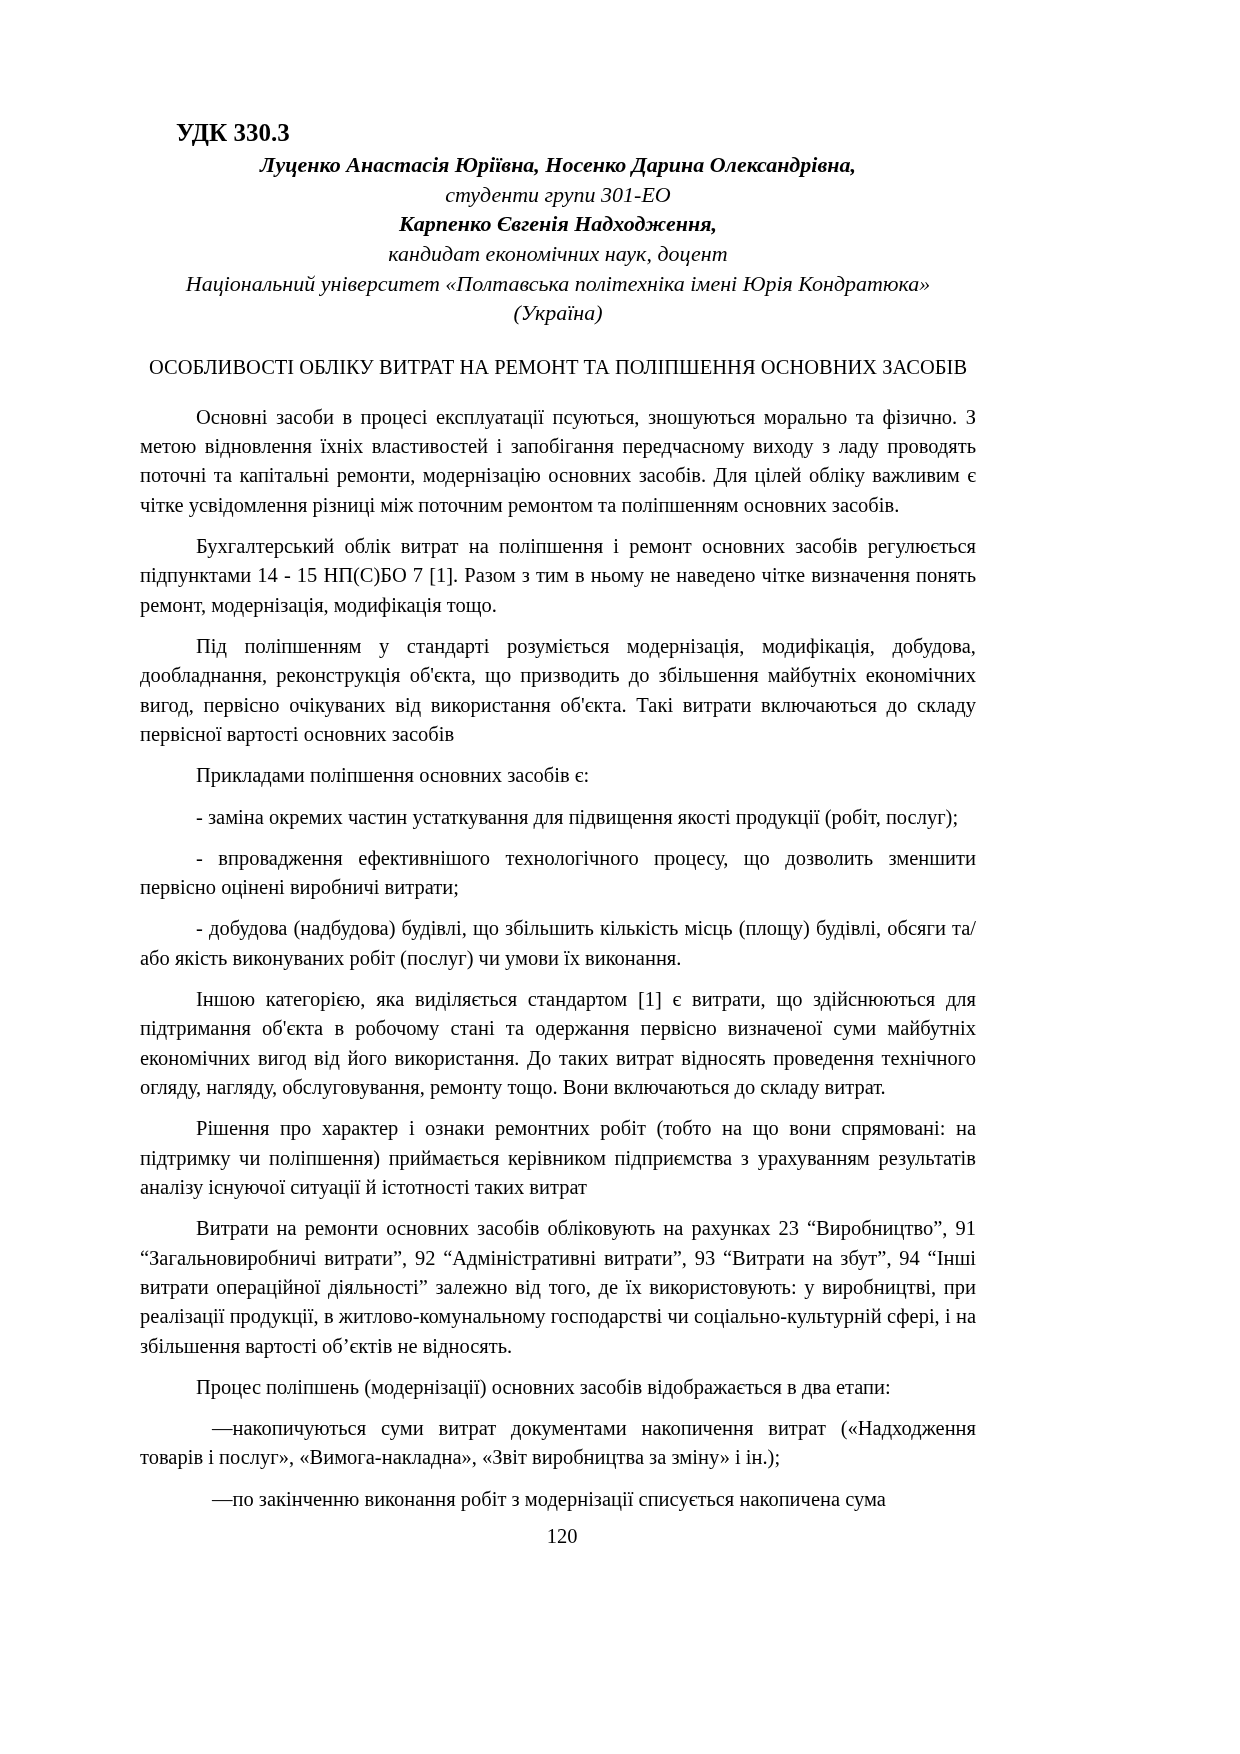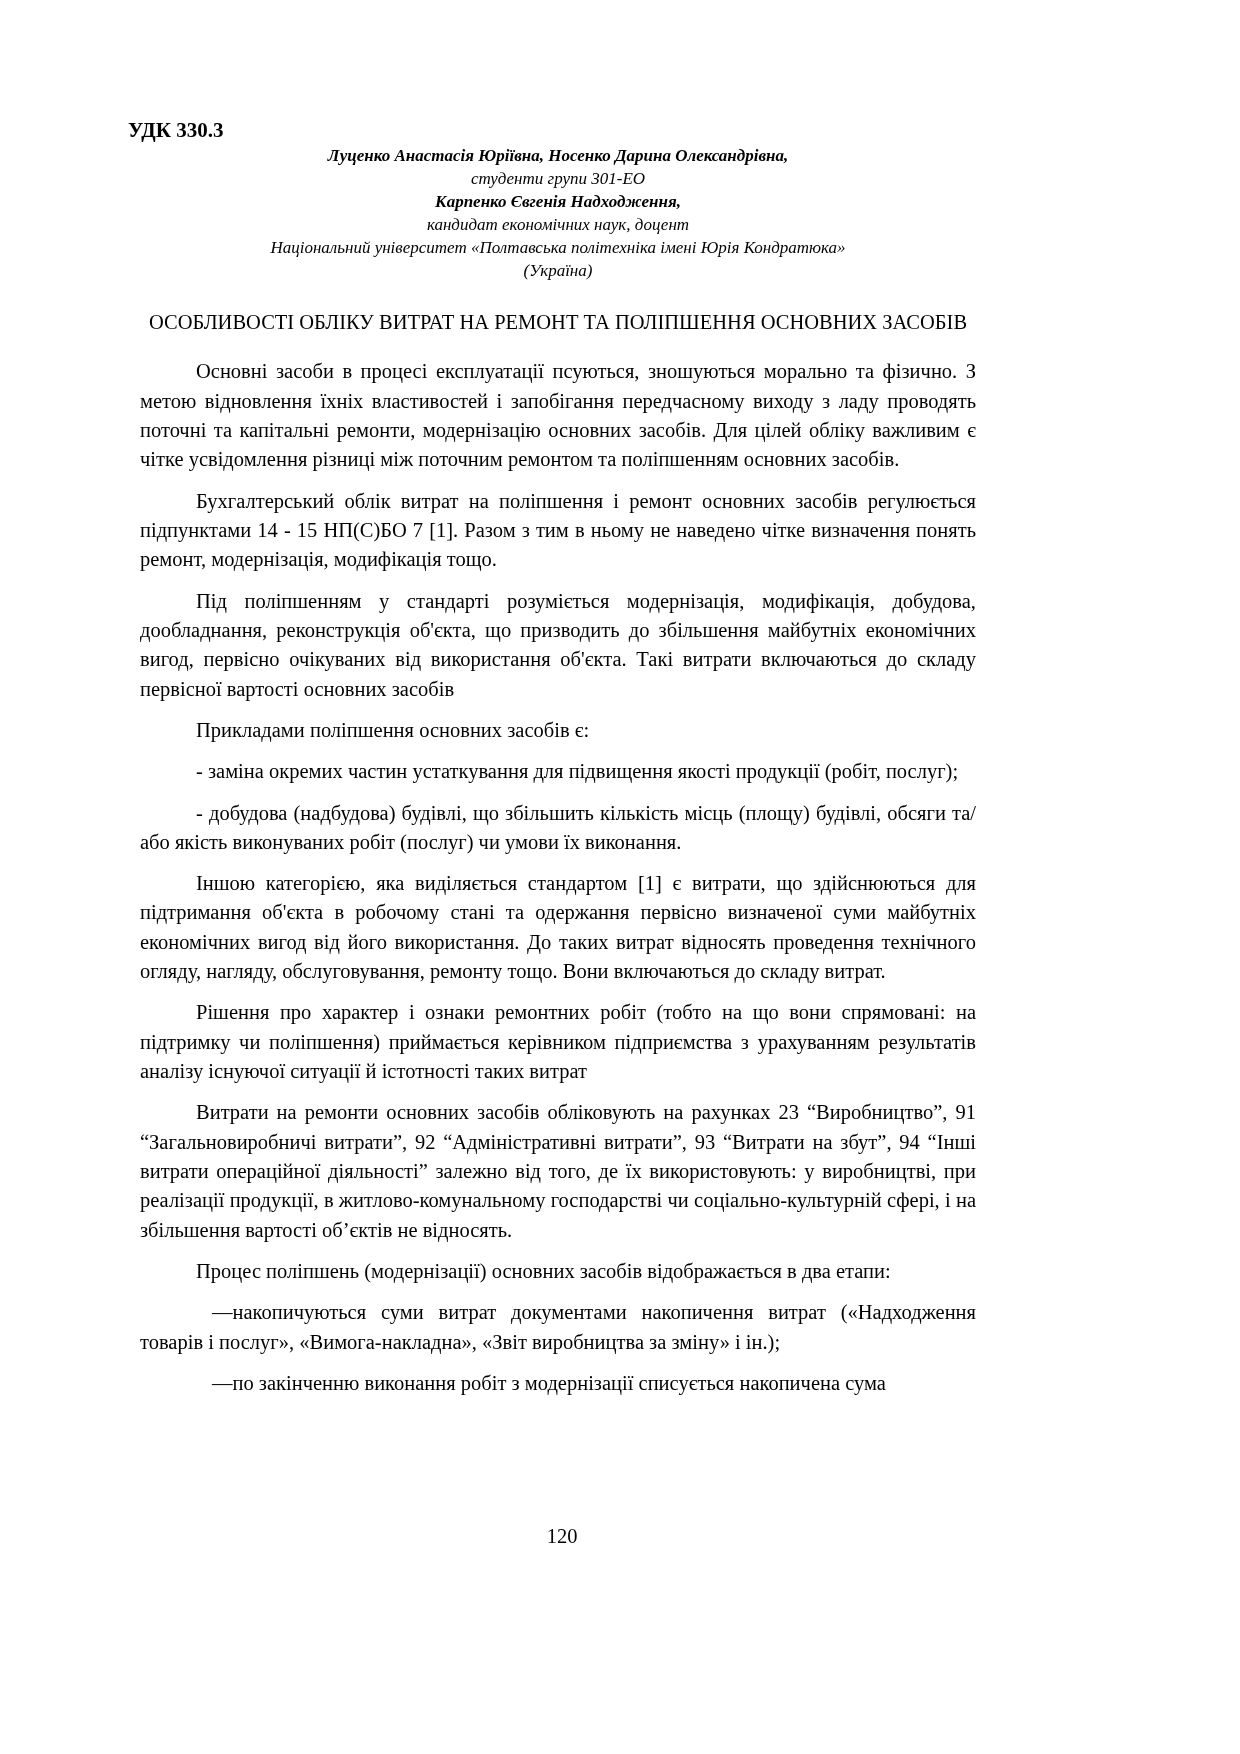--- a/index.html
+++ b/index.html
@@ -15,29 +15,30 @@
     position: relative;
     overflow: hidden;
   }
   .page {
     position: absolute;
     left: 128px;
     top: 118px;
     width: 860px;
   }
   .udk {
-    font-size: 21px;
+    font-size: 25px;
     font-weight: bold;
     line-height: 1.2;
     margin-bottom: 2px;
+    margin-left: 48px;
   }
   .author-block {
     text-align: center;
     font-style: italic;
-    font-size: 17px;
+    font-size: 22px;
     line-height: 1.35;
   }
   .author-bold {
     font-weight: bold;
   }
   .title {
     text-align: center;
     font-size: 20.5px;
     line-height: 1.3;
     margin-top: 26px;
@@ -83,20 +84,21 @@
   </div>
 
   <div class="title">ОСОБЛИВОСТІ ОБЛІКУ ВИТРАТ НА РЕМОНТ ТА ПОЛІПШЕННЯ ОСНОВНИХ ЗАСОБІВ</div>
 
   <div class="body-text">
     <p>Основні засоби в процесі експлуатації псуються, зношуються морально та фізично. З метою відновлення їхніх властивостей і запобігання передчасному виходу з ладу проводять поточні та капітальні ремонти, модернізацію основних засобів. Для цілей обліку важливим є чітке усвідомлення різниці між поточним ремонтом та поліпшенням основних засобів.</p>
     <p>Бухгалтерський облік витрат на поліпшення і ремонт основних засобів регулюється підпунктами 14 - 15 НП(С)БО 7 [1]. Разом з тим в ньому не наведено чітке визначення понять ремонт, модернізація, модифікація тощо.</p>
     <p>Під поліпшенням у стандарті розуміється модернізація, модифікація, добудова, дообладнання, реконструкція об'єкта, що призводить до збільшення майбутніх економічних вигод, первісно очікуваних від використання об'єкта. Такі витрати включаються до складу первісної вартості основних засобів</p>
     <p>Прикладами поліпшення основних засобів є:</p>
     <p class="dash-item">- заміна окремих частин устаткування для підвищення якості продукції (робіт, послуг);</p>
+    <p class="dash-item">- впровадження ефективнішого технологічного процесу, що дозволить зменшити первісно оцінені виробничі витрати;</p>
     <p class="dash-item">- добудова (надбудова) будівлі, що збільшить кількість місць (площу) будівлі, обсяги та/або якість виконуваних робіт (послуг) чи умови їх виконання.</p>
     <p>Іншою категорією, яка виділяється стандартом  [1] є витрати, що здійснюються для підтримання  об'єкта  в робочому стані та одержання первісно визначеної суми майбутніх економічних вигод від його використання. До таких витрат відносять проведення технічного огляду,    нагляду, обслуговування, ремонту тощо. Вони включаються до складу витрат.</p>
     <p>Рішення про характер і ознаки ремонтних робіт (тобто на що вони спрямовані: на підтримку чи   поліпшення) приймається   керівником підприємства  з   урахуванням результатів аналізу існуючої ситуації й істотності таких витрат</p>
     <p>Витрати   на   ремонти   основних   засобів   обліковують   на   рахунках   23 “Виробництво”, 91 “Загальновиробничі витрати”, 92 “Адміністративні витрати”, 93 “Витрати на збут”, 94 “Інші витрати операційної діяльності” залежно від того, де їх використовують: у виробництві, при реалізації продукції, в житлово-комунальному господарстві чи соціально-культурній сфері, і на збільшення вартості об’єктів не відносять.</p>
     <p>Процес поліпшень (модернізації) основних засобів відображається в два етапи:</p>
     <p class="emdash-item">—накопичуються суми витрат документами накопичення витрат («Надходження товарів і послуг», «Вимога-накладна», «Звіт виробництва за зміну» і ін.);</p>
     <p class="emdash-item">—по закінченню виконання робіт з модернізації списується накопичена сума</p>
   </div>
 
 </div>

